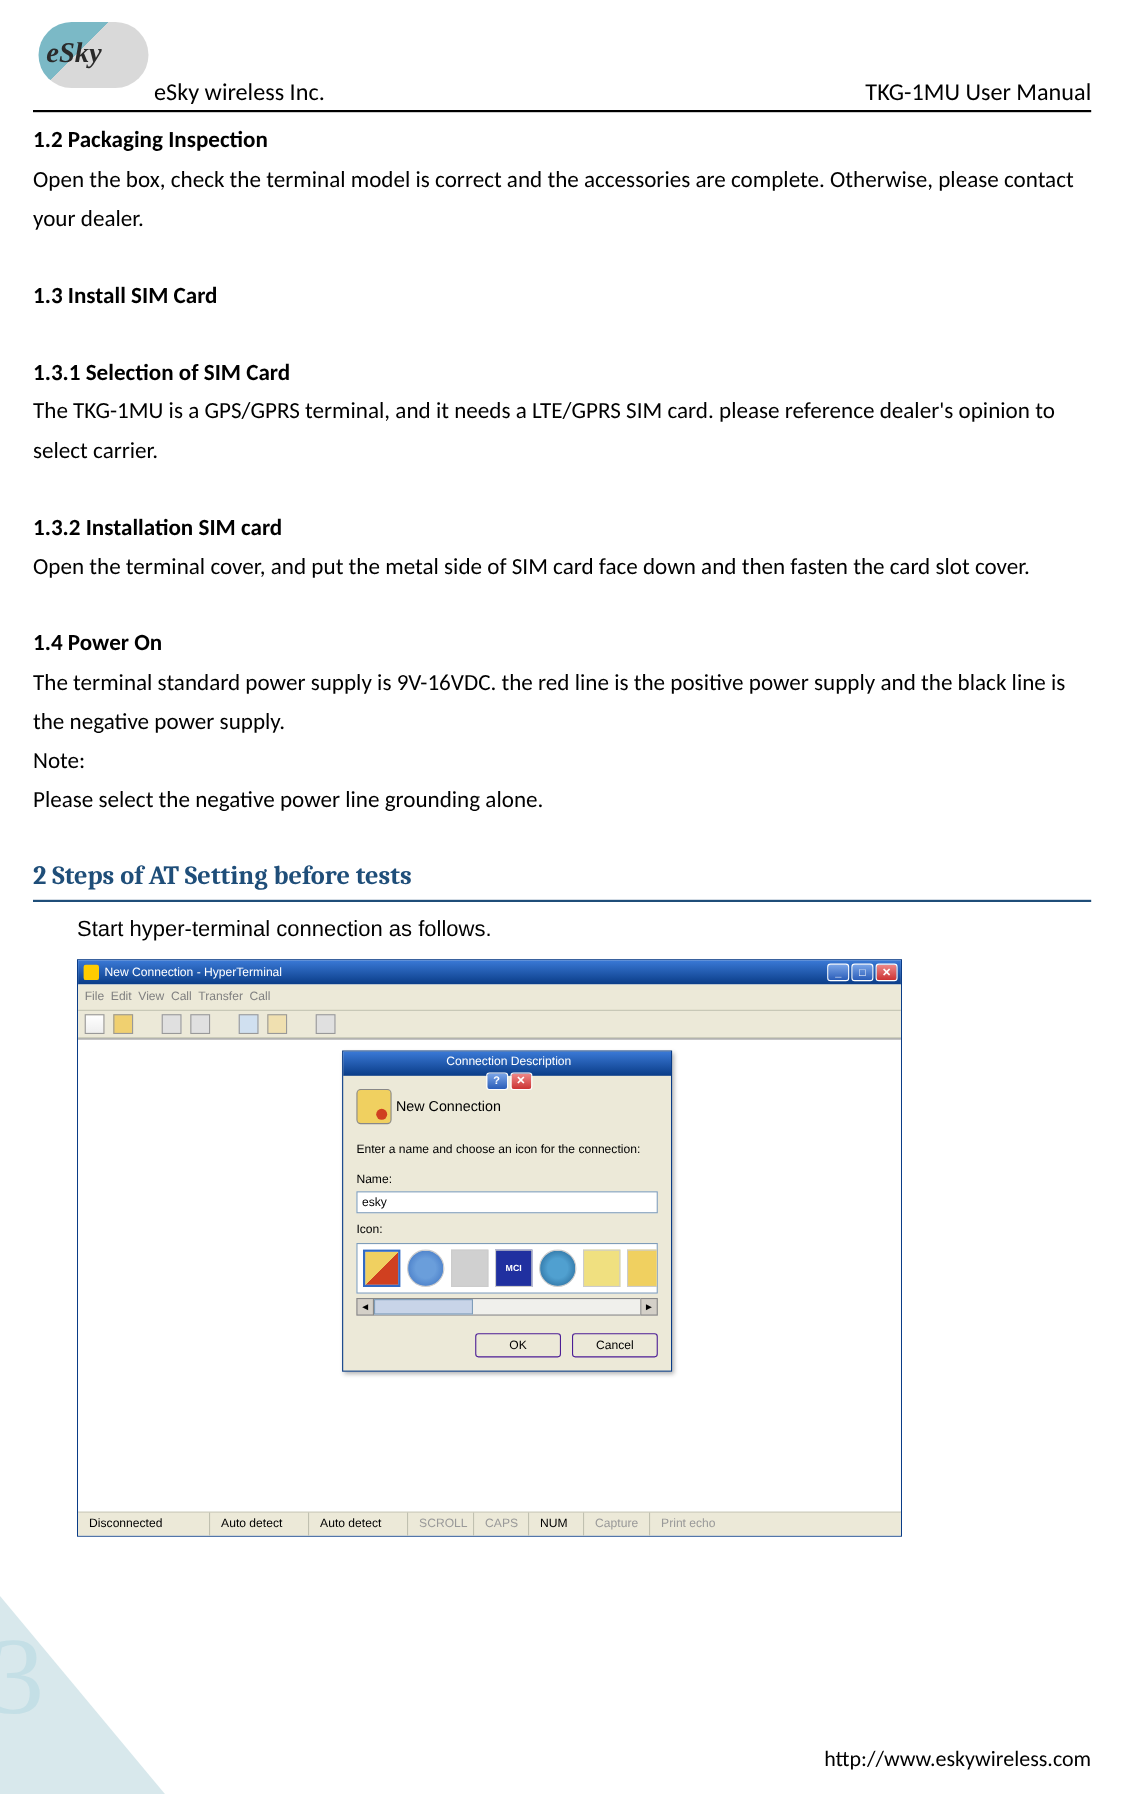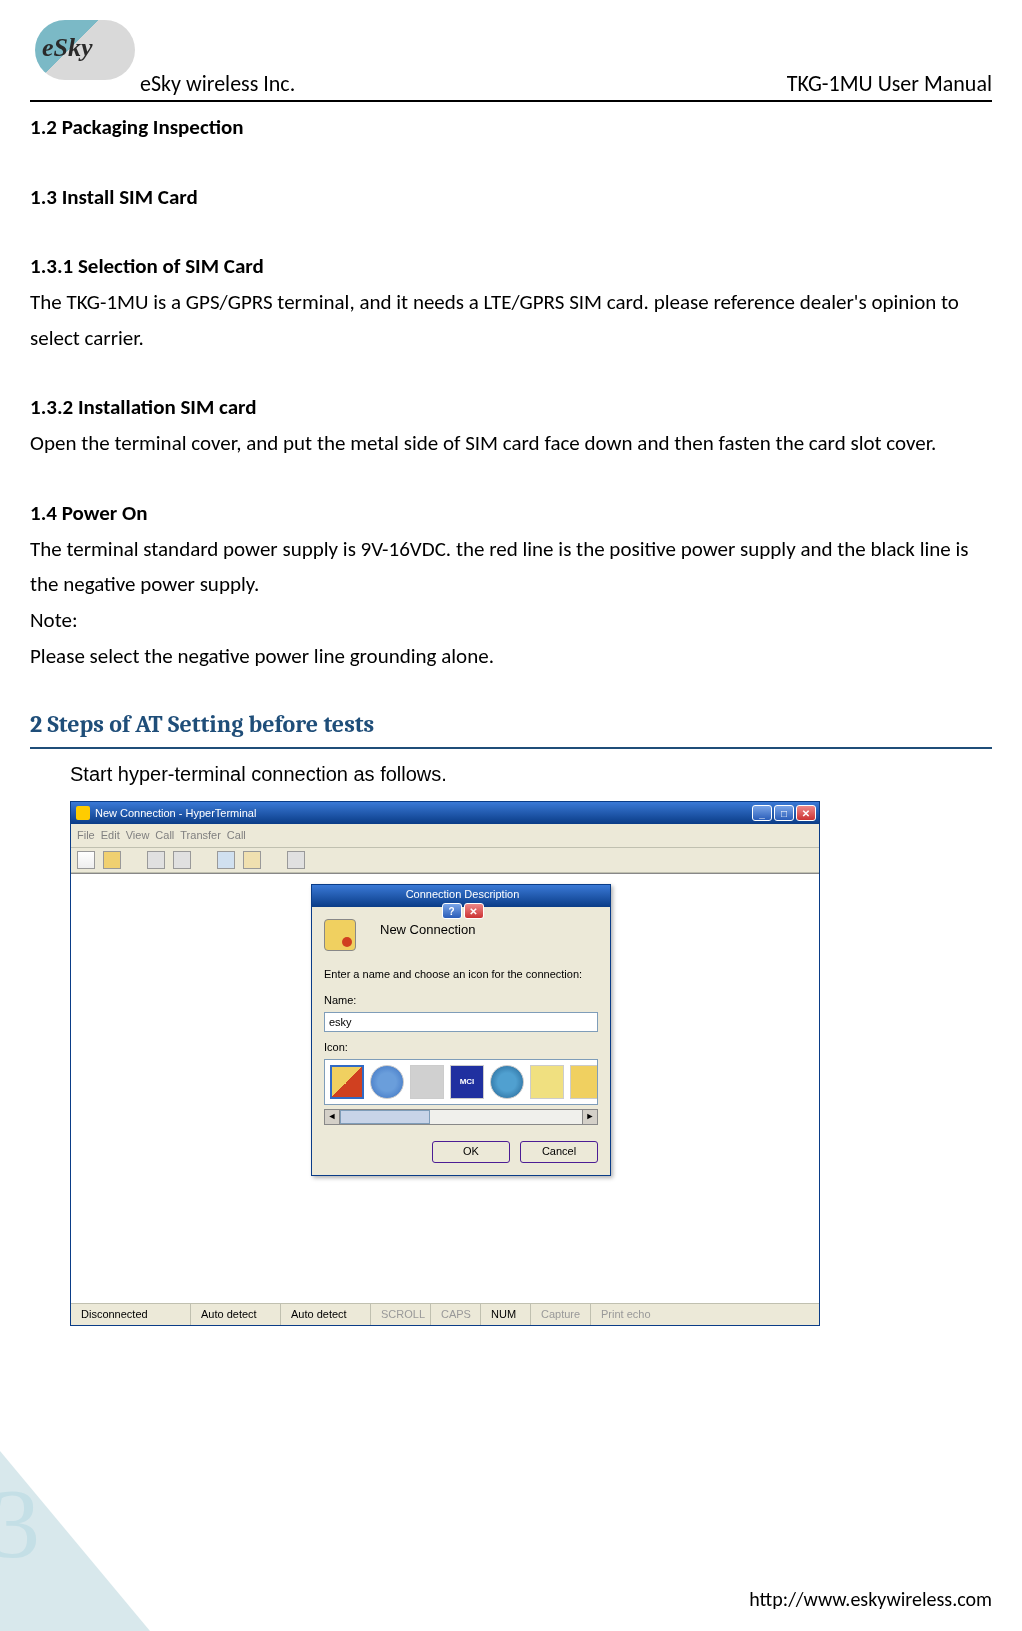--- a/index.html
+++ b/index.html
@@ -185,21 +185,21 @@
     align-items: center;
     justify-content: space-between;
     padding: 0 3px 0 6px;
     flex-direction: column;
   }
   .dlg-body {
     padding: 12px;
     font-size: 11px;
     color: #000;
   }
-  .dlg-row { display: flex; gap: 24px; margin-bottom: 14px; }
+  .dlg-row { display: flex; align-items: center; gap: 4px; margin-bottom: 14px; }
   .big-icon {
     width: 32px; height: 32px;
     background: #f0d060;
     border: 1px solid #888;
     border-radius: 4px;
     position: relative;
   }
   .big-icon::after {
     content: "";
     position: absolute;
@@ -326,20 +326,21 @@
   </div>
 
   <div class="header-line">
     <span class="header-left">eSky wireless Inc.</span>
     <span class="header-right">TKG-1MU User Manual</span>
   </div>
 
   <div class="content">
 
     <div class="section-h">1.2  Packaging Inspection</div>
+    <div class="para">Open the box, check the terminal model is correct and the accessories are complete. Otherwise, please contact your dealer.</div>
 
     <div class="spacer"></div>
     <div class="section-h">1.3  Install SIM Card</div>
 
     <div class="spacer"></div>
     <div class="section-h">1.3.1      Selection of SIM Card</div>
     <div class="para">The TKG-1MU is a GPS/GPRS terminal, and it needs a LTE/GPRS SIM card. please reference dealer's opinion to select carrier.</div>
 
     <div class="spacer"></div>
     <div class="section-h">1.3.2      Installation SIM card</div>

